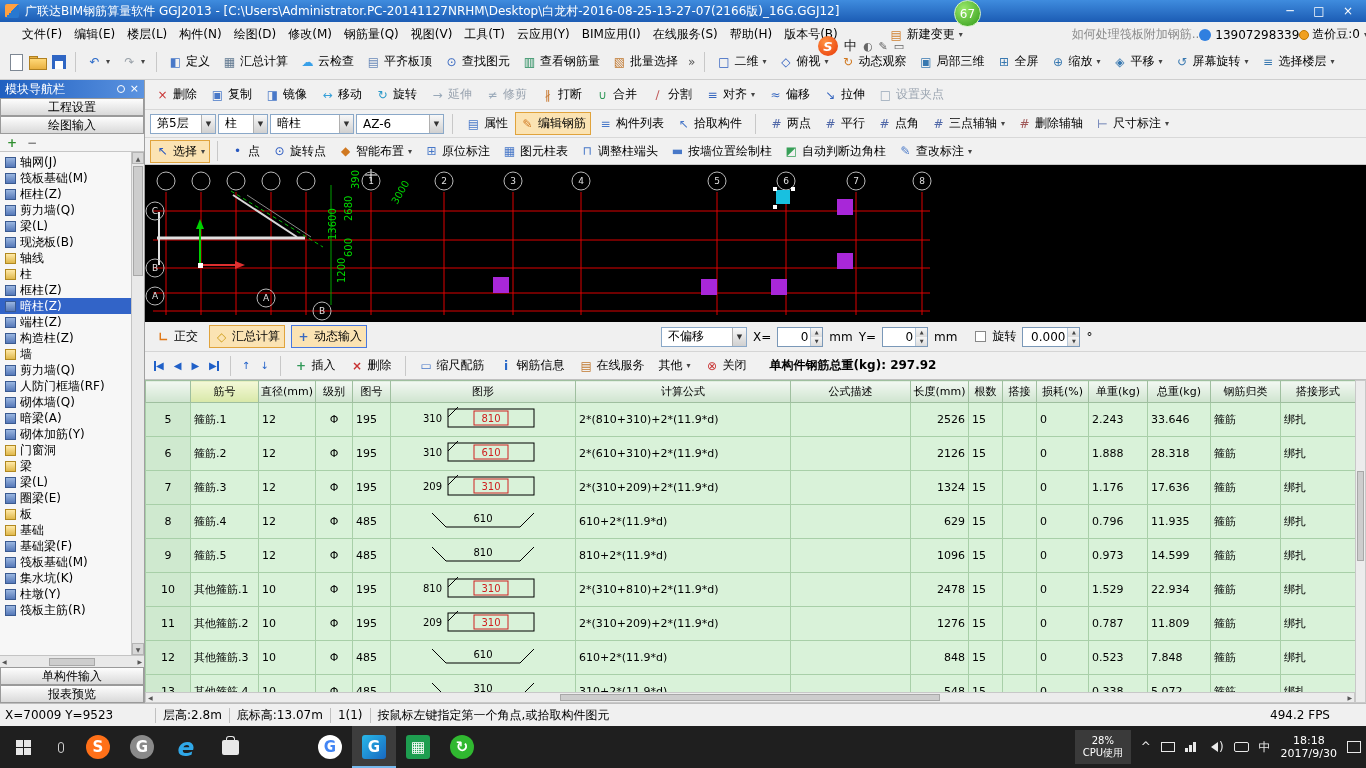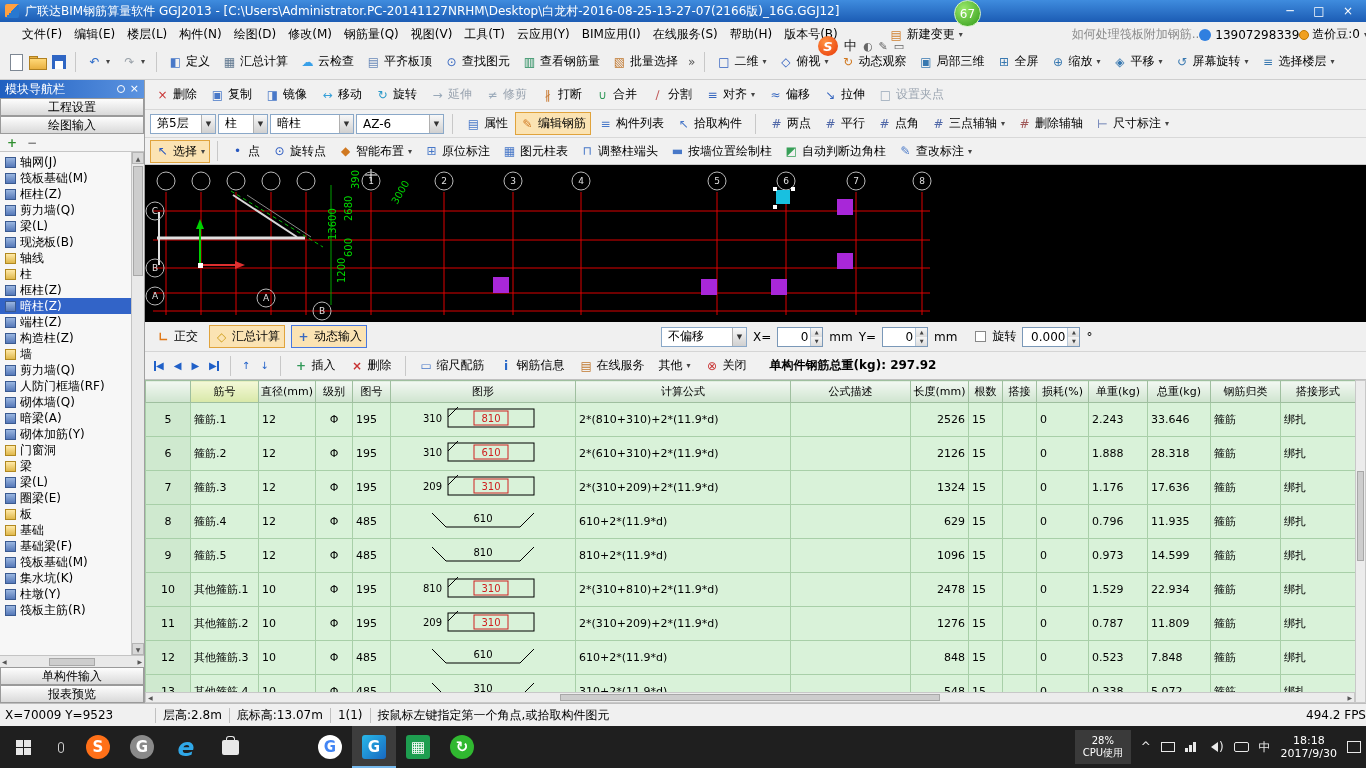--- a/index.html
+++ b/index.html
@@ -103,21 +103,21 @@
   td.rt{text-align:right}
   .vscroll2{top:380px;left:1355px;width:11px;height:323px;background:#ececec;border:1px solid #c8c8c8}
   .vscroll2 .thumb{position:absolute;left:1px;top:90px;width:7px;height:90px;background:#cdcdcd;border:1px solid #a8a8a8}
   .hscroll2{top:692px;left:145px;width:1210px;height:11px;background:#ececec;border:1px solid #c8c8c8;display:flex;align-items:center;justify-content:space-between;font-size:6px;color:#555;padding:0 2px}
   .hscroll2 .thumb{width:380px;height:7px;background:#cdcdcd;border:1px solid #a8a8a8}
 
   
   .statusbar{top:703px;left:0;width:1366px;height:23px;background:#f0f0f0;border-top:1px solid #bdbdbd;display:flex;align-items:center;white-space:nowrap}
   .statusbar .coords{width:148px;padding-left:5px;flex:none}
   .ssep{width:1px;height:15px;background:#c0c0c0;margin:0 7px;flex:none}
-  .fps{margin-left:auto;}
+  .fps{margin-left:auto;margin-right:36px}
 
   
   .taskbar{top:726px;left:0;width:1366px;height:42px;background:#1f1f1f;display:flex;align-items:center;z-index:10}
   .start{width:46px;height:42px;display:flex;align-items:center;justify-content:center}
   .winlogo{display:grid;grid-template-columns:7px 7px;grid-template-rows:7px 7px;gap:1px}
   .winlogo i{background:#e8e8e8;display:block}
   .tsearch{width:285px;height:32px;background:#fff;border:1px solid #6a6a6a;display:flex;align-items:center;gap:8px;padding:0 9px;margin:0 2px}
   .cortana-ic{width:13px;height:13px;border:2px solid #5a5a5a;border-radius:50%;flex:none}
   .tsearch-text{color:#666;overflow:hidden;white-space:nowrap}
   .tico{width:30px;height:42px;display:flex;align-items:center;justify-content:center}

